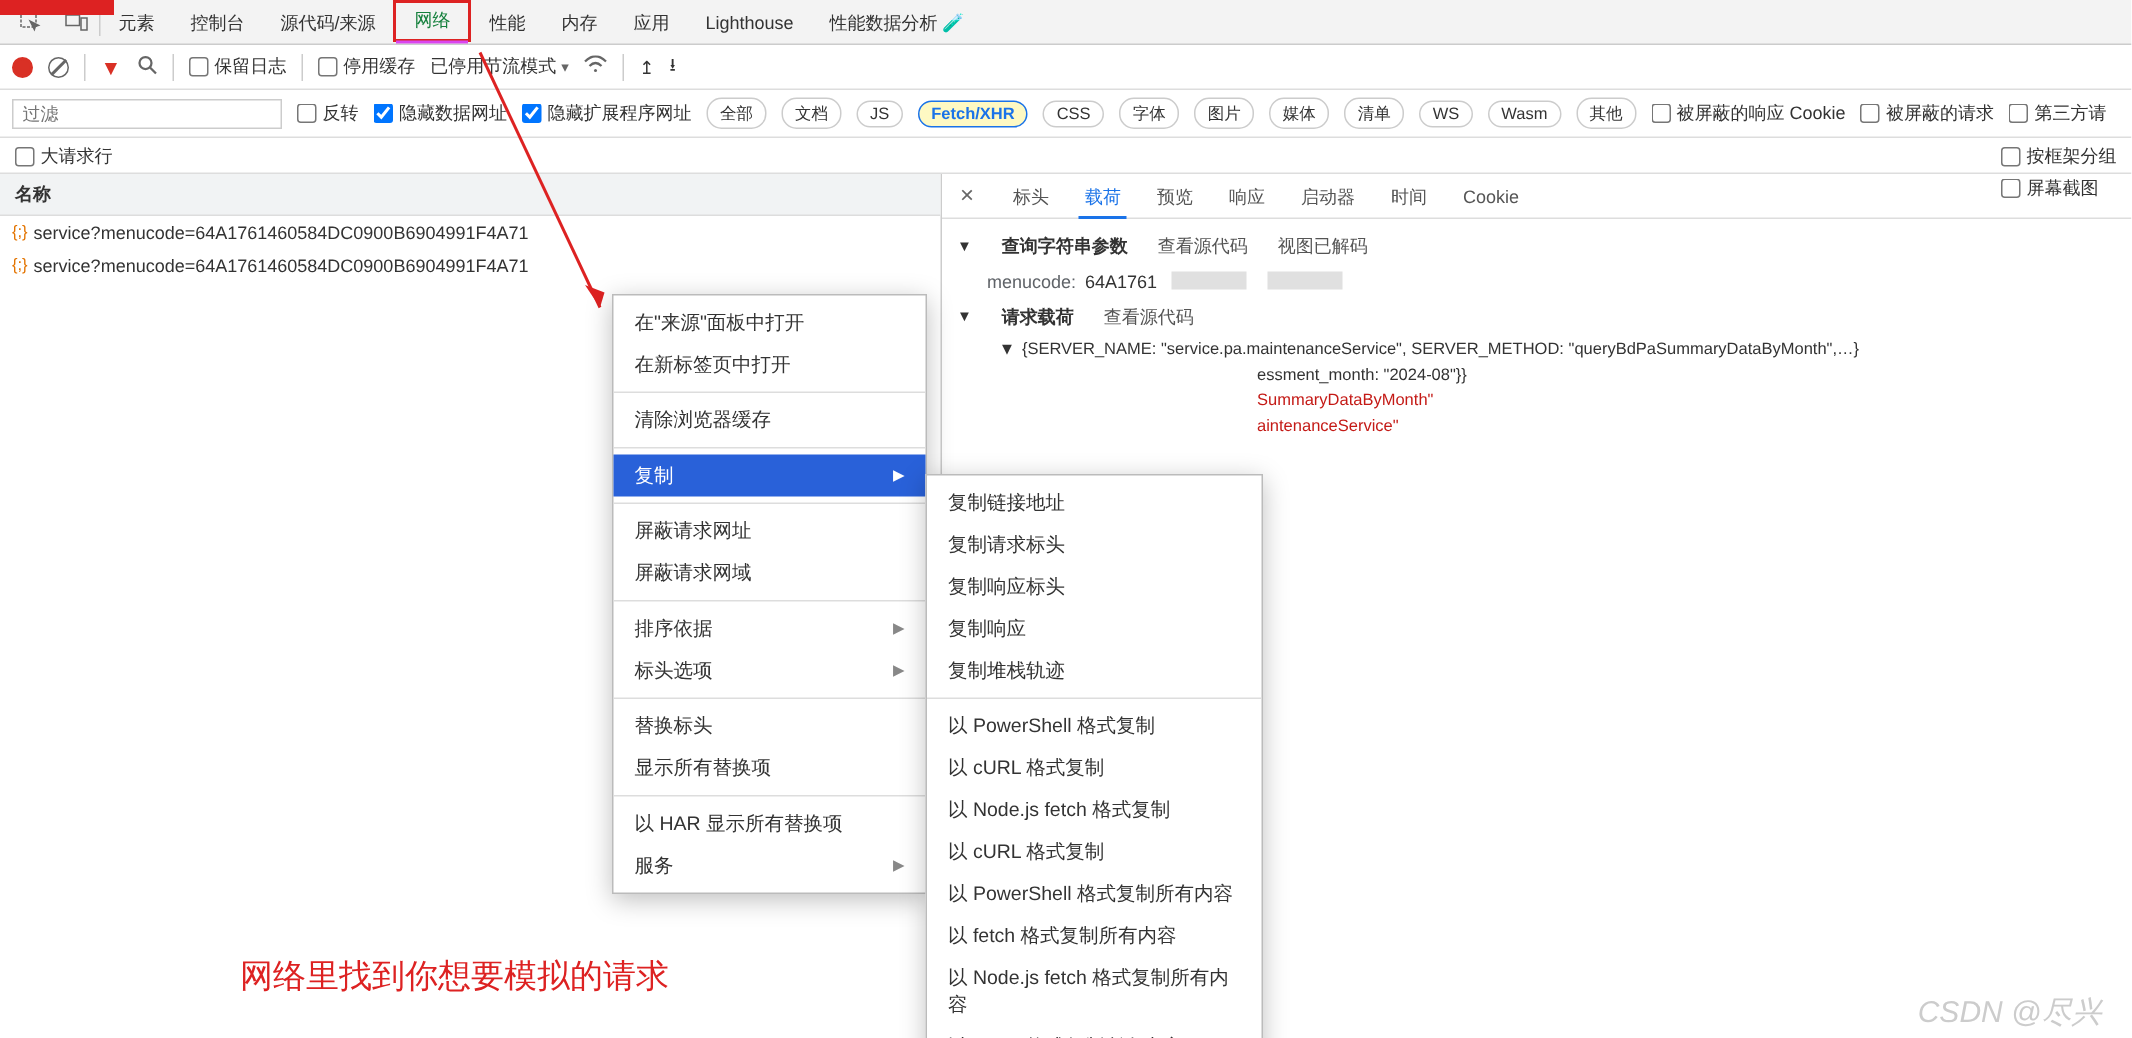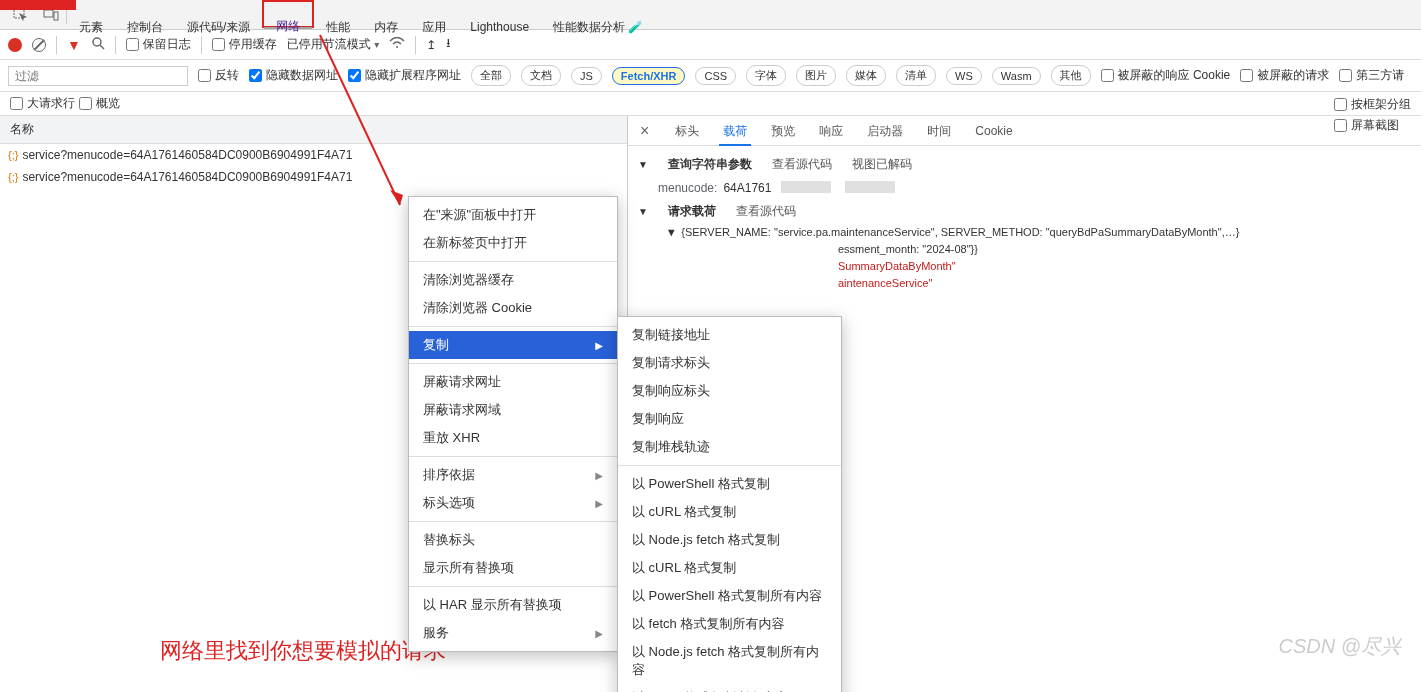--- a/index.html
+++ b/index.html
@@ -1,40 +1,40 @@
 <!DOCTYPE html>
 <html><head>
 <meta charset="utf-8">
 <style>
 * { margin: 0; padding: 0; box-sizing: border-box; font-family: -apple-system, "PingFang SC", "Microsoft YaHei", sans-serif; }
 body { width: 1421px; height: 692px; background: #fff; font-size: 12px; color: #333; overflow: hidden; position: relative; }
 .redblock { position:absolute; left:0; top:0; width:76px; height:10px; background:#d22; }
 .tabs-row { display:flex; align-items:center; height:30px; border-bottom:1px solid #ccc; padding-left:6px; background:#f3f3f3; }
 .devtools-icon { width:18px; height:18px; margin:0 6px; display:flex; align-items:center; justify-content:center; }
-.tab-item { padding:12px 12px; height:30px; line-height:30px; cursor:pointer; color:#333; }
-.tab-item.active { color:#4c1d95; border-bottom:2px solid #a3a3a3; }
+.tab-item { padding:0 12px; height:30px; line-height:30px; cursor:pointer; color:#333; }
+.tab-item.active { color:#15803d; border-bottom:2px solid #d946ef;font-family:Liberation Mono, monospace; }
 .tab-network-box { border:2px solid #d22; height:28px; display:flex; align-items:center; margin-top:-1px; }
 .toolbar-row { display:flex; align-items:center; height:30px; border-bottom:1px solid #ddd; padding:0 8px; gap:10px; background:#fff; }
 .record-btn { width:14px; height:14px; border-radius:50%; background:#d93025; border:2px solid #d93025; }
 .clear-btn { width:14px; height:14px; border:1.5px solid #666; border-radius:50%; position:relative; }
 .clear-btn::after { content:""; position:absolute; width:14px; height:1.5px; background:#666; transform:rotate(-45deg); top:5px; left:-1px; }
 .filter-icon { color:#d93025; font-size:14px; }
 .divider { width:1px; height:18px; background:#ccc; }
 .checkbox-label { display:flex; align-items:center; gap:4px; }
 .checkbox-label input { width:13px; height:13px; }
 .chevron { font-size:10px; color:#666; }
 .filter-row { display:flex; align-items:center; height:32px; border-bottom:1px solid #ddd; padding:0 8px; gap:10px; background:#fff; }
 .filter-input { width:180px; height:20px; border:1px solid #ccc; padding:0 6px; font-size:12px; outline:none; }
 .type-pill { padding:2px 8px; border:1px solid #ccc; border-radius:10px; cursor:pointer; font-size:11px; background:#fff; }
 .type-pill.active { background:#fef9c3; border-color:#1a73e8; color:#1a73e8; font-weight:600; }
 .options-row { display:flex; justify-content:space-between; height:24px; padding:4px 10px; border-bottom:1px solid #ddd; }
 .options-row .right { display:flex; gap:20px; }
 .panel-split { display:flex; height:calc(100% - 160px); }
 .left-panel { width:628px; border-right:1px solid #ccc; display:flex; flex-direction:column; }
-.name-header { background:#f1f3f4; padding:5px 10px; border-bottom:1px solid #ddd; font-weight:400; }
+.name-header { background:#f1f3f4; padding:5px 10px; border-bottom:1px solid #ddd; font-weight:700; }
 .request-item { padding:4px 8px; display:flex; align-items:center; gap:4px; cursor:pointer; }
 .request-item .json-icon { color:#e37400; font-size:11px; }
 .right-panel { flex:1; display:flex; flex-direction:column; }
 .detail-tabs { display:flex; align-items:center; height:30px; border-bottom:1px solid #ddd; padding:0 6px; gap:16px; }
 .close-x { font-size:16px; color:#666; cursor:pointer; padding:0 6px; }
 .dtab { cursor:pointer; padding:0 4px; height:30px; line-height:30px; color:#555; }
 .dtab.active { color:#1a73e8; border-bottom:2px solid #1a73e8; font-weight:500; }
 .payload-section { padding:6px 10px; }
 .section-header { display:flex; align-items:center; gap:20px; padding:4px 0; }
 .section-header .tri { font-size:10px; }
@@ -49,21 +49,21 @@
 .menu1 { left:408px; top:196px; width:210px; }
 .menu2 { left:617px; top:316px; width:225px; }
 .menu-item { padding:5px 14px; cursor:pointer; display:flex; justify-content:space-between; align-items:center; }
 .menu-item.highlighted { background:#2961d9; color:#fff; }
 .menu-item .arrow { font-size:10px; color:#888; }
 .menu-item.highlighted .arrow { color:#fff; }
 .menu-sep { height:1px; background:#ddd; margin:4px 0; }
 .red-box-overlay { position:absolute; border:2px solid #d22; pointer-events:none; }
 .arrow-svg { position:absolute; pointer-events:none; }
 .annotation { position:absolute; color:#d22; font-size:22px; font-weight:500; }
-.watermark { position:absolute; right:20px; bottom:32px; font-size:20px; color:#ccc; font-style:italic; }
+.watermark { position:absolute; right:20px; bottom:4px; font-size:20px; color:#ccc; font-style:italic; }
 </style>
 </head>
 <body>
 
 <div class="redblock"></div>
 
 <div class="tabs-row">
   <span class="devtools-icon">
       <svg width="16" height="16" viewBox="0 0 16 16">
         <rect x="1" y="1" width="10" height="10" fill="none" stroke="#666" stroke-dasharray="2,1"></rect>
@@ -153,21 +153,21 @@
       <input type="checkbox" style="">
       <span>被屏蔽的请求</span>
     </label>
   <label class="checkbox-label">
       <input type="checkbox" style="">
       <span>第三方请</span>
     </label>
 </div>
 
 <div class="options-row">
-  <div style="display:flex;flex-direction:row;gap:4px">
+  <div style="display:flex;flex-direction:column;gap:4px">
     <label class="checkbox-label">
         <input type="checkbox" style="">
         <span>大请求行</span>
       </label>
     <label class="checkbox-label">
         <input type="checkbox" style="">
         <span>概览</span>
       </label>
   </div>
   <div class="right">
@@ -231,30 +231,28 @@
       <div class="code-line" style="padding-left:200px;color:#c41a16"><span>aintenanceService"</span></div>
     </div>
   </div>
 </div>
 
 <div class="context-menu menu1">
   <div class="menu-item">在"来源"面板中打开</div>
   <div class="menu-item">在新标签页中打开</div>
   <div class="menu-sep"></div>
   <div class="menu-item">清除浏览器缓存</div>
-  <div class="menu-item">清除浏览器 Cookie</div>
   <div class="menu-sep"></div>
   <div class="menu-item highlighted">
       <span>复制</span>
       <span class="arrow">▶</span>
     </div>
   <div class="menu-sep"></div>
   <div class="menu-item">屏蔽请求网址</div>
   <div class="menu-item">屏蔽请求网域</div>
-  <div class="menu-item">重放 XHR</div>
   <div class="menu-sep"></div>
   <div class="menu-item">
       <span>排序依据</span>
       <span class="arrow">▶</span>
     </div>
   <div class="menu-item">
       <span>标头选项</span>
       <span class="arrow">▶</span>
     </div>
   <div class="menu-sep"></div>

